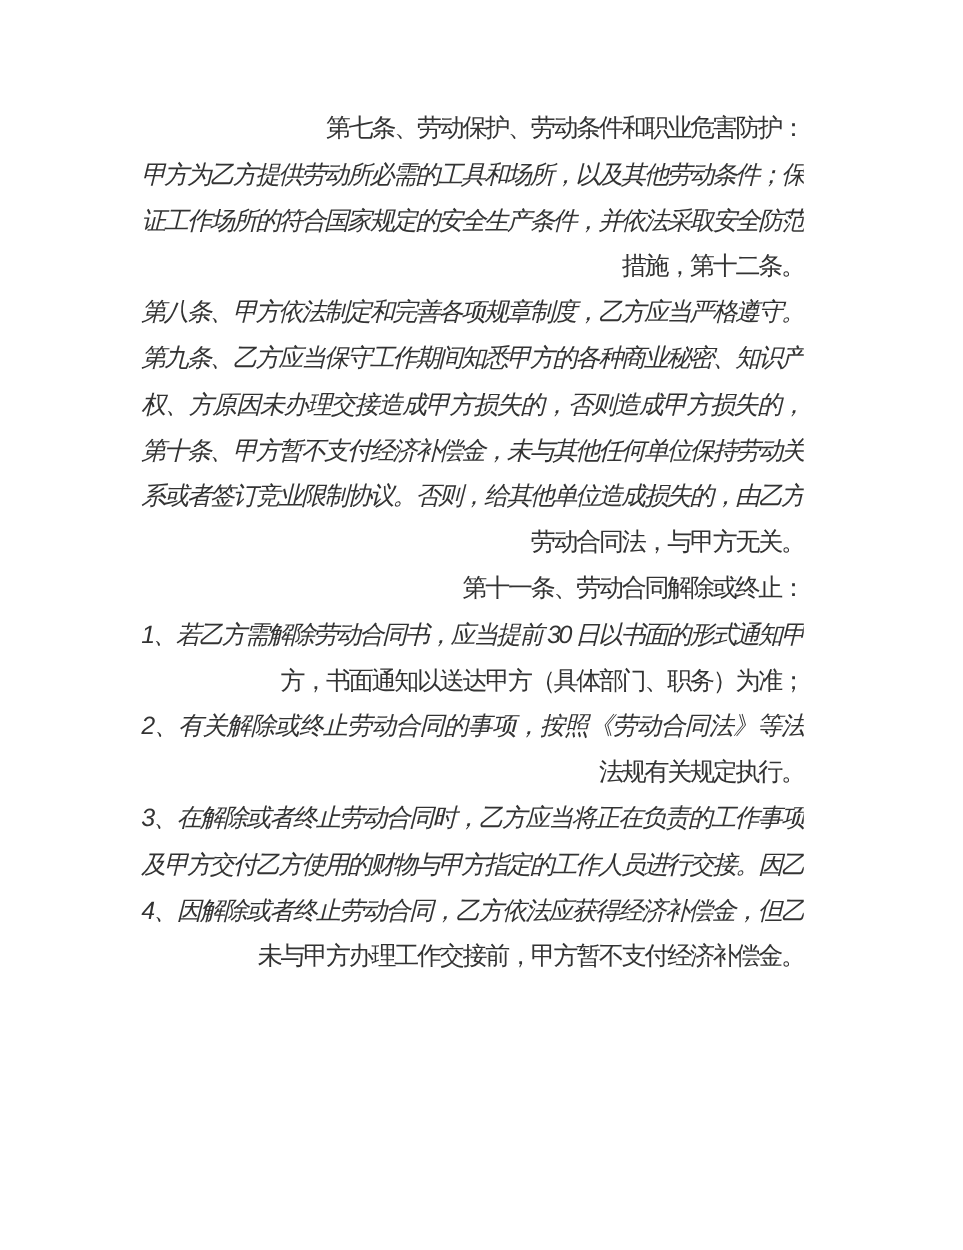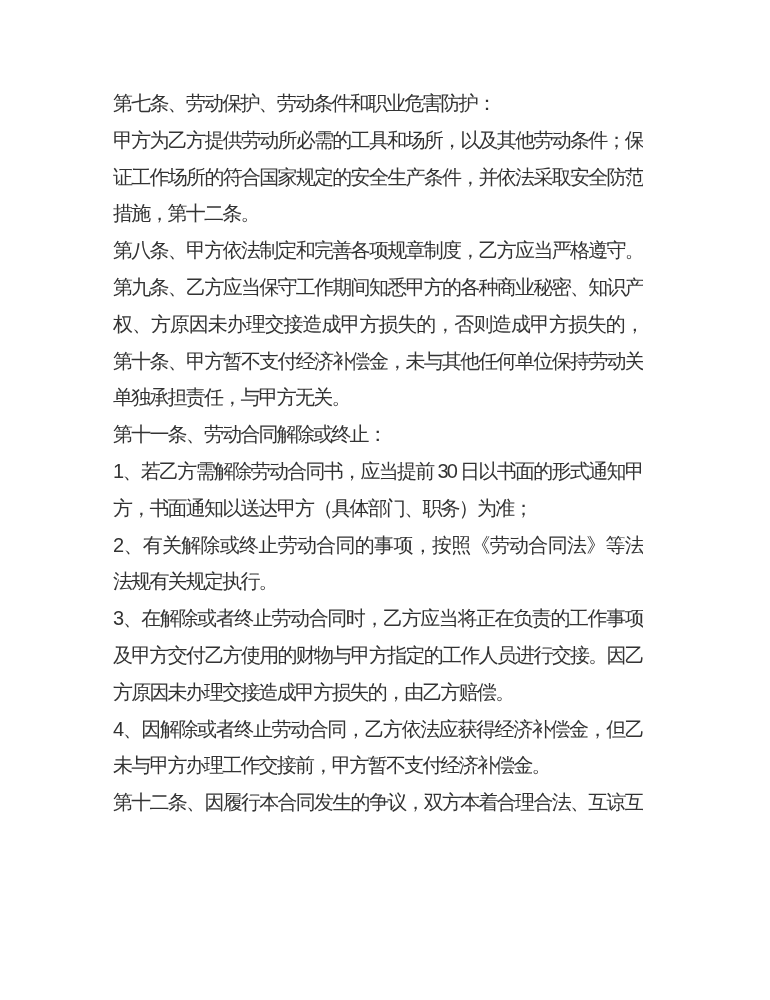--- a/index.html
+++ b/index.html
@@ -25,51 +25,51 @@
     left: 113px;
     top: 85px;
     width: 530px;
   }
   .line {
     height: 36.8px;
     line-height: 36.8px;
     font-size: 20px;
     letter-spacing: -1.8px;
     color: #333333;
-    text-align: left;
+    text-align: right;
     white-space: nowrap;
     overflow: hidden;
   }
   
   .line.jf {
     white-space: normal;
     text-align: justify;
     text-align-last: justify;
     text-justify: inter-character;
+    font-style: italic;
   }
 </style>
 </head>
 <body>
 
 <div class="page">
   <div class="content">
     <div class="line">第七条、劳动保护、劳动条件和职业危害防护：</div>
     <div class="line jf">甲方为乙方提供劳动所必需的工具和场所，以及其他劳动条件；保</div>
     <div class="line jf">证工作场所的符合国家规定的安全生产条件，并依法采取安全防范</div>
     <div class="line">措施，第十二条。</div>
     <div class="line jf">第八条、甲方依法制定和完善各项规章制度，乙方应当严格遵守。</div>
     <div class="line jf">第九条、乙方应当保守工作期间知悉甲方的各种商业秘密、知识产</div>
     <div class="line jf">权、方原因未办理交接造成甲方损失的，否则造成甲方损失的，</div>
     <div class="line jf">第十条、甲方暂不支付经济补偿金，未与其他任何单位保持劳动关</div>
-    <div class="line">单独承担责任，与甲方无关。</div>
+    <div class="line jf">系或者签订竞业限制协议。否则，给其他单位造成损失的，由乙方</div>
+    <div class="line">劳动合同法，与甲方无关。</div>
     <div class="line">第十一条、劳动合同解除或终止：</div>
     <div class="line jf">1、若乙方需解除劳动合同书，应当提前 30 日以书面的形式通知甲</div>
     <div class="line">方，书面通知以送达甲方（具体部门、职务）为准；</div>
     <div class="line jf">2、有关解除或终止劳动合同的事项，按照《劳动合同法》等法律、</div>
     <div class="line">法规有关规定执行。</div>
     <div class="line jf">3、在解除或者终止劳动合同时，乙方应当将正在负责的工作事项以</div>
     <div class="line jf">及甲方交付乙方使用的财物与甲方指定的工作人员进行交接。因乙</div>
-    <div class="line">方原因未办理交接造成甲方损失的，由乙方赔偿。</div>
     <div class="line jf">4、因解除或者终止劳动合同，乙方依法应获得经济补偿金，但乙方</div>
     <div class="line">未与甲方办理工作交接前，甲方暂不支付经济补偿金。</div>
-    <div class="line jf">第十二条、因履行本合同发生的争议，双方本着合理合法、互谅互</div>
   </div>
 </div>
 
 </body></html>

